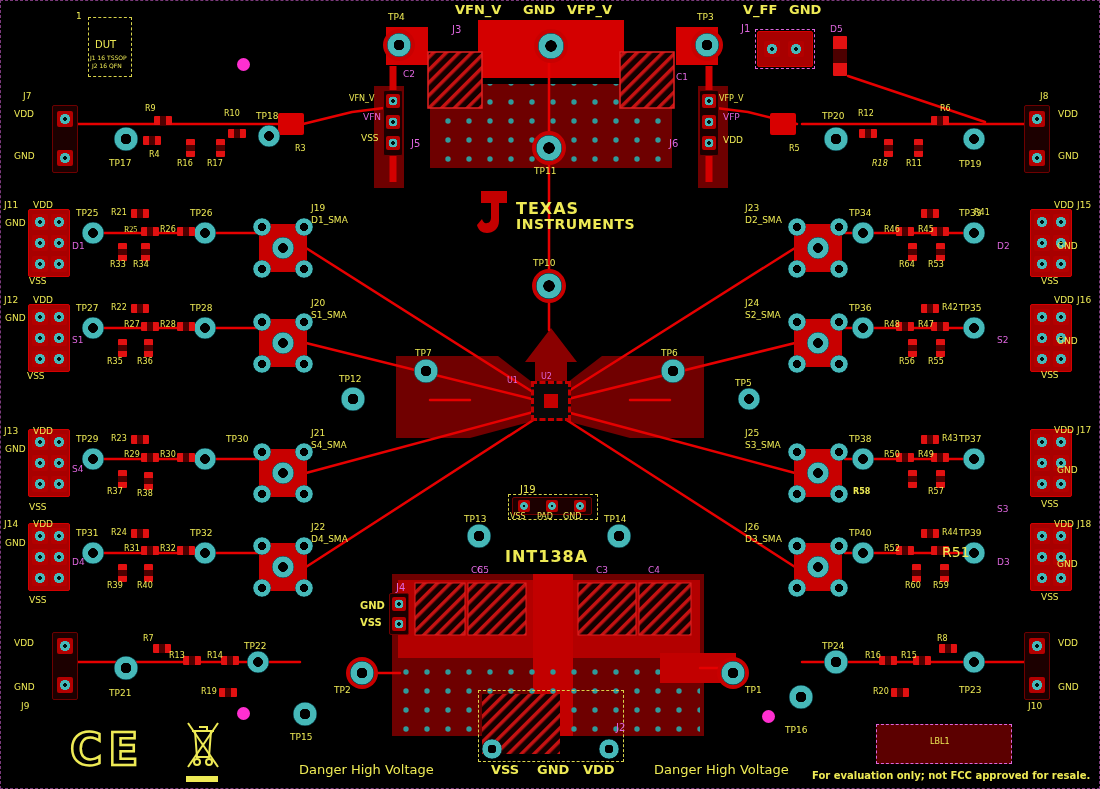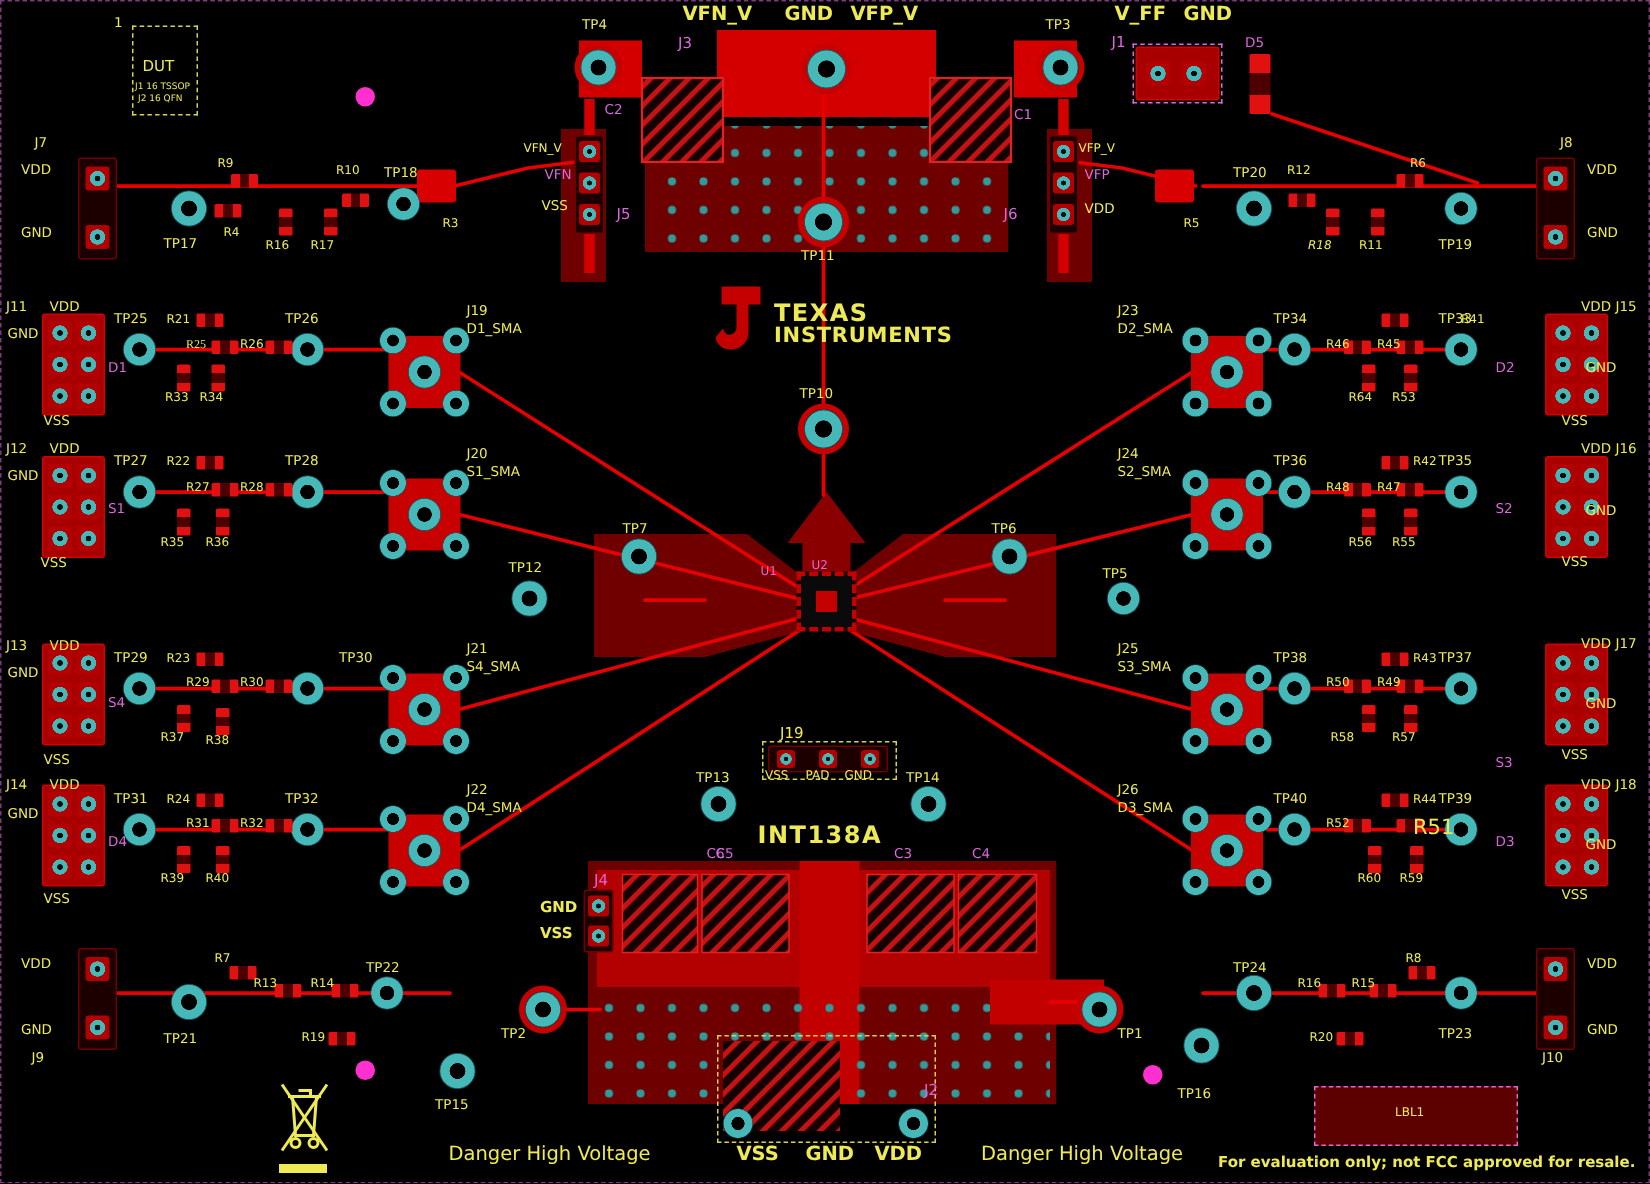--- a/index.html
+++ b/index.html
@@ -122,20 +122,21 @@
   </svg>
 
   <svg id="tibug" width="34" height="46" viewBox="0 0 34 46">
     <path fill="#c40000" d="M4 2 h26 v12 h-8 v18 c0 8 -6 12 -12 12 c-5 0 -9 -3 -10 -8 l5 -6 c1 3 3 5 5 4 c2 0 4 -2 4 -5 V14 H4 Z"></path>
   </svg>
   <div class="brand1">TEXAS</div>
   <div class="brand2">INSTRUMENTS</div>
 
   <div class="partname">INT138A</div>
 
+  <div class="ce">CE</div>
 
   <svg id="weee" width="42" height="56" viewBox="0 0 42 56">
     <g stroke="#eeea55" fill="none" stroke-width="2">
       <path d="M13 14 L29 14 L27 40 L15 40 Z"></path>
       <path d="M10 14 H32"></path>
       <path d="M17 10 H25 V14"></path>
       <circle cx="15" cy="45" r="3"></circle>
         <circle cx="27" cy="45" r="3"></circle>
       <path d="M6 6 L36 50"></path>
         <path d="M36 6 L6 50"></path>
@@ -519,21 +520,21 @@
     <div class="lbl y" style="left: 1054px; top: 296px; font-size: 9px; font-weight: normal;">VDD</div>
     <div class="lbl y" style="left: 1077px; top: 296px; font-size: 9px; font-weight: normal;">J16</div>
     <div class="lbl y" style="left: 1057px; top: 337px; font-size: 9px; font-weight: normal;">GND</div>
     <div class="lbl y" style="left: 1041px; top: 371px; font-size: 9px; font-weight: normal;">VSS</div>
     <div class="lbl y" style="left: 745px; top: 429px; font-size: 9px; font-weight: normal;">J25</div>
     <div class="lbl y" style="left: 745px; top: 441px; font-size: 9px; font-weight: normal;">S3_SMA</div>
     <div class="lbl y" style="left: 849px; top: 435px; font-size: 9px; font-weight: normal;">TP38</div>
     <div class="lbl y" style="left: 884px; top: 451px; font-size: 8px; font-weight: normal;">R50</div>
     <div class="lbl y" style="left: 918px; top: 451px; font-size: 8px; font-weight: normal;">R49</div>
     <div class="lbl y" style="left: 942px; top: 435px; font-size: 8px; font-weight: normal;">R43</div>
-    <div class="lbl y" style="left: 887px; top: 488px; font-size: 8px; font-weight: normal;">R58</div>
+    <div class="lbl y" style="left: 853px; top: 488px; font-size: 8px; font-weight: bold;">R58</div>
     <div class="lbl y" style="left: 928px; top: 488px; font-size: 8px; font-weight: normal;">R57</div>
     <div class="lbl y" style="left: 959px; top: 435px; font-size: 9px; font-weight: normal;">TP37</div>
     <div class="lbl m" style="left: 997px; top: 465px; font-size: 9px; font-weight: normal; margin-top: 40px;">S3</div>
     <div class="lbl y" style="left: 1054px; top: 426px; font-size: 9px; font-weight: normal;">VDD</div>
     <div class="lbl y" style="left: 1077px; top: 426px; font-size: 9px; font-weight: normal;">J17</div>
     <div class="lbl y" style="left: 1057px; top: 466px; font-size: 9px; font-weight: normal;">GND</div>
     <div class="lbl y" style="left: 1041px; top: 500px; font-size: 9px; font-weight: normal;">VSS</div>
     <div class="lbl y" style="left: 745px; top: 523px; font-size: 9px; font-weight: normal;">J26</div>
     <div class="lbl y" style="left: 745px; top: 535px; font-size: 9px; font-weight: normal;">D3_SMA</div>
     <div class="lbl y" style="left: 849px; top: 529px; font-size: 9px; font-weight: normal;">TP40</div>

